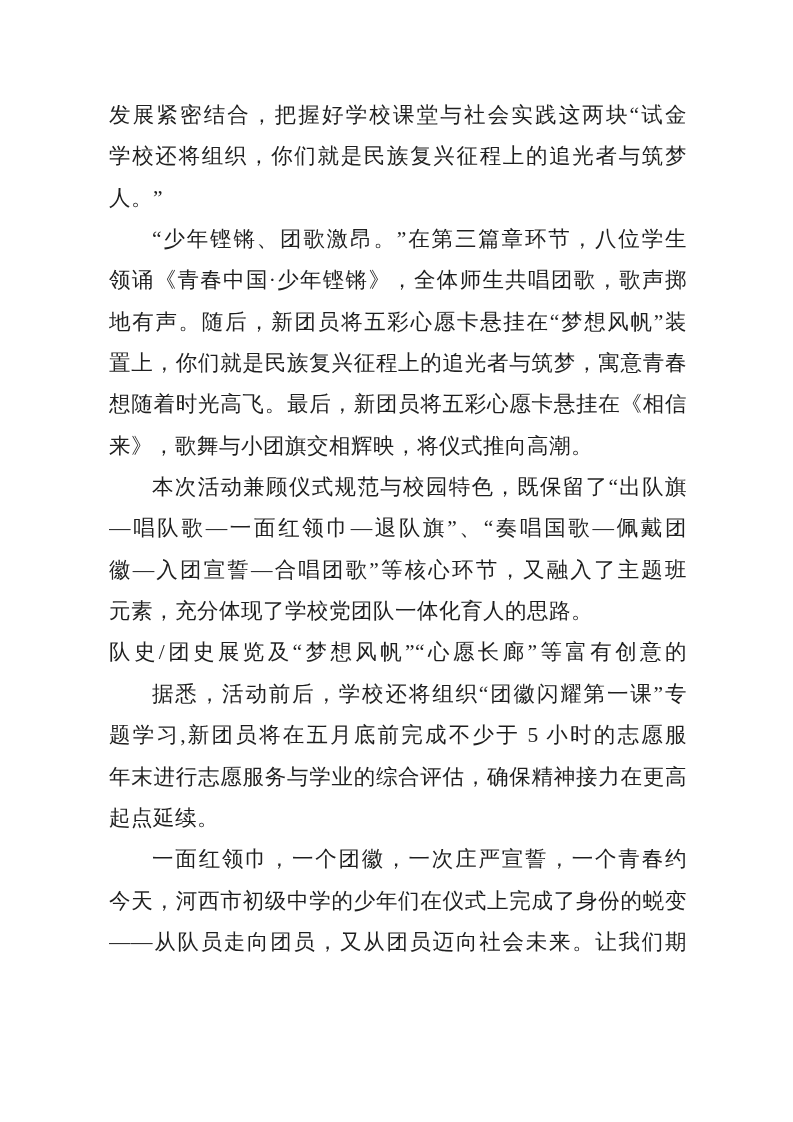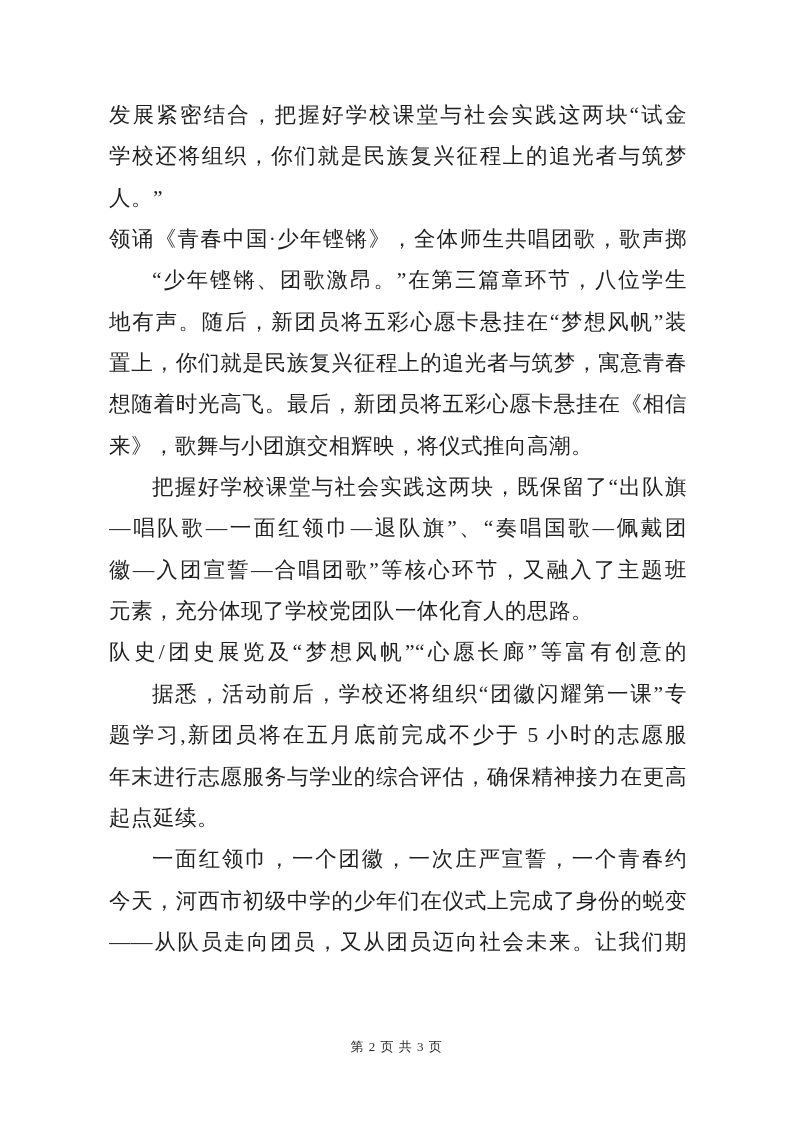--- a/index.html
+++ b/index.html
@@ -47,40 +47,39 @@
 <body>
 
 <div class="page">
   <div class="doc-body" id="doc-body">
       <div class="para">
         <div class="line">发展紧密结合，把握好学校课堂与社会实践这两块“试金石”，</div>
         <div class="line">学校还将组织，你们就是民族复兴征程上的追光者与筑梦</div>
         <div class="line end">人。”</div>
       </div>
       <div class="para">
+        <div class="line indent">“少年铿锵、团歌激昂。”在第三篇章环节，八位学生</div>
         <div class="line">领诵《青春中国·少年铿锵》，全体师生共唱团歌，歌声掷</div>
-        <div class="line indent">“少年铿锵、团歌激昂。”在第三篇章环节，八位学生</div>
         <div class="line">地有声。随后，新团员将五彩心愿卡悬挂在“梦想风帆”装</div>
         <div class="line">置上，你们就是民族复兴征程上的追光者与筑梦，寓意青春梦</div>
         <div class="line">想随着时光高飞。最后，新团员将五彩心愿卡悬挂在《相信未</div>
         <div class="line end">来》，歌舞与小团旗交相辉映，将仪式推向高潮。</div>
       </div>
       <div class="para">
-        <div class="line indent">把握好学校课堂与社会实践这两块，既保留了“出队旗</div>
+        <div class="line indent">本次活动兼顾仪式规范与校园特色，既保留了“出队旗</div>
         <div class="line">—唱队歌—一面红领巾—退队旗”、“奏唱国歌—佩戴团</div>
         <div class="line">徽—入团宣誓—合唱团歌”等核心环节，又融入了主题班会、</div>
         <div class="line end">元素，充分体现了学校党团队一体化育人的思路。</div>
         <div class="line">队史/团史展览及“梦想风帆”“心愿长廊”等富有创意的</div>
       </div>
       <div class="para">
         <div class="line indent">据悉，活动前后，学校还将组织“团徽闪耀第一课”专</div>
         <div class="line">题学习,新团员将在五月底前完成不少于 5 小时的志愿服务，</div>
         <div class="line">年末进行志愿服务与学业的综合评估，确保精神接力在更高</div>
         <div class="line end">起点延续。</div>
       </div>
       <div class="para">
         <div class="line indent">一面红领巾，一个团徽，一次庄严宣誓，一个青春约定。</div>
         <div class="line">今天，河西市初级中学的少年们在仪式上完成了身份的蜕变</div>
         <div class="line">——从队员走向团员，又从团员迈向社会未来。让我们期待，</div>
       </div>
     </div>
-  <div class="footer">第 2 页 共 3 页</div>
 </div>
 
 </body></html>

